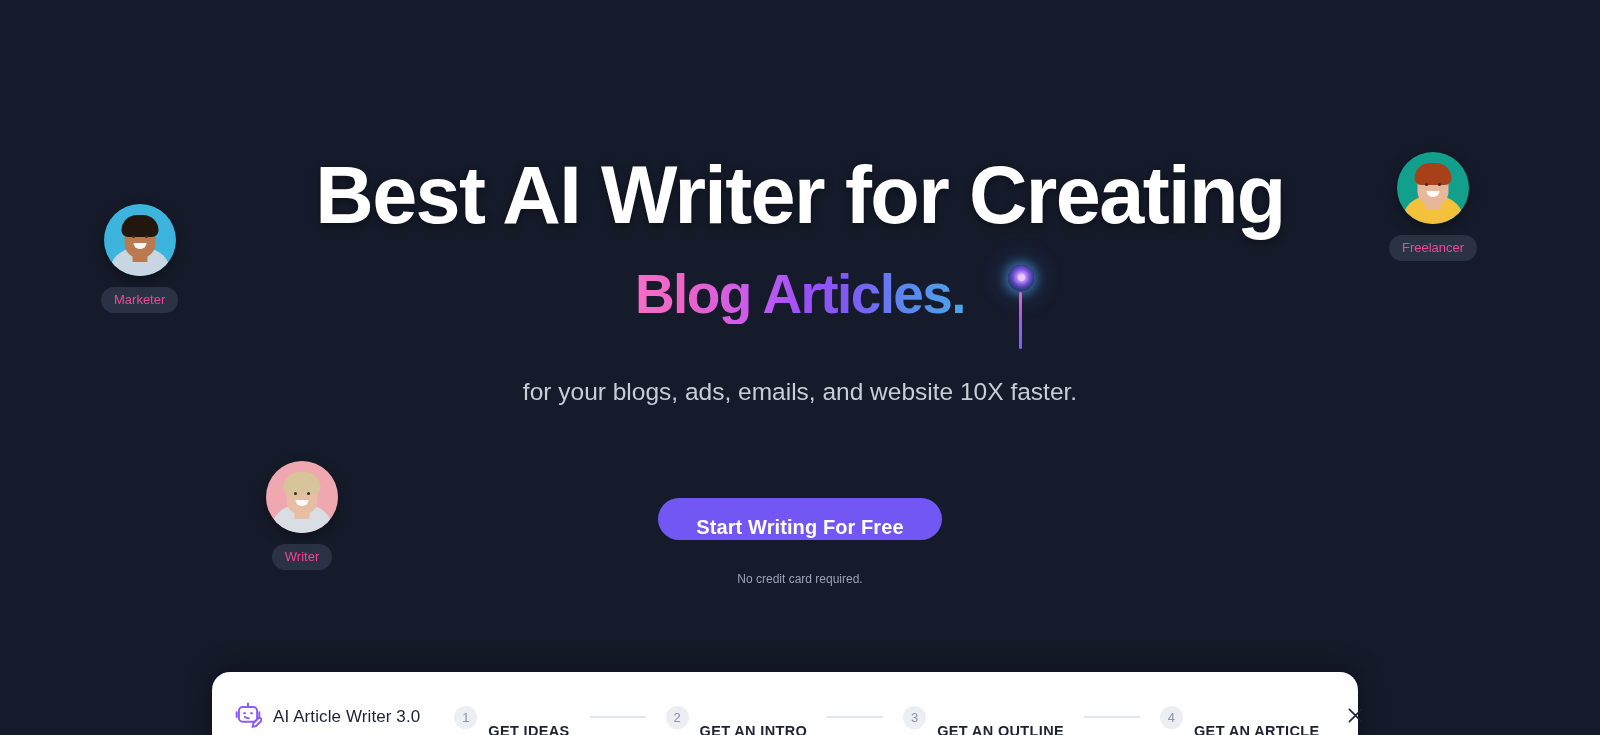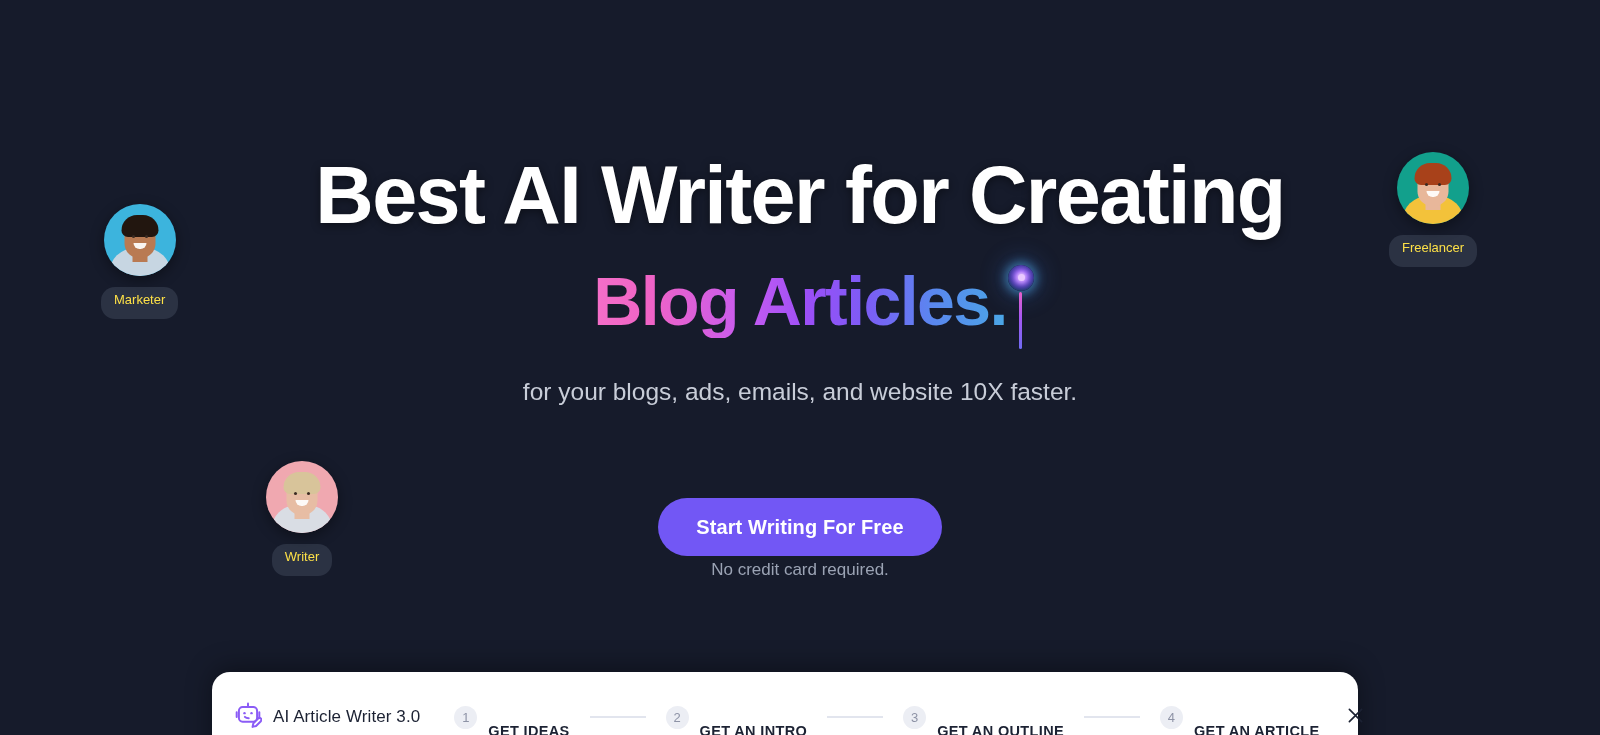--- a/index.html
+++ b/index.html
@@ -20,21 +20,21 @@
     color:#ffffff; letter-spacing:-1.6px;
     text-shadow:0 2px 10px rgba(0,0,0,.45);
   }
 
   .headline2-wrap {
     position:absolute; left:0; top:265px; width:1600px;
     height:92px;
   }
   .headline2 {
     display:inline-block;
-    font-size:68px; font-weight:bold; line-height:1.08;
+    font-size:55px; font-weight:bold; line-height:1.08;
     letter-spacing:-1.6px;
     background:linear-gradient(90deg,#f56fc8 0%,#ef63c6 14%,#c45bf2 38%,#9b4ff7 52%,#7c5cf5 66%,#5a87ef 82%,#4aa7e6 100%);
     -webkit-background-clip:text; background-clip:text;
     -webkit-text-fill-color:transparent; color:transparent;
   }
 
   
   .cursor-marker { position:absolute; left:1008px; top:265px; width:28px; height:85px; }
   .cursor-glow {
     position:absolute; left:0; top:0; width:26px; height:26px; border-radius:50%;
@@ -50,40 +50,40 @@
     background:linear-gradient(180deg,#e95fc9 0%,#a658f2 45%,#6f6bf2 100%);
   }
 
   .subhead {
     position:absolute; left:0; top:375px; width:1600px;
     font-size:24.5px; line-height:33px; color:#c8cdd8; font-weight:400;
   }
 
   .cta-wrap { position:absolute; left:0; top:498px; width:1600px; }
   .cta {
-    display:inline-block; padding:0 38px; height:58px; line-height:58px;
+    display:inline-block; padding:0 38px; height:42px; line-height:58px;
     border-radius:29px; background:#7257f5; color:#fff;
     font-size:20px; font-weight:bold; border:none; cursor:pointer;
     letter-spacing:.1px;
   }
   .nocard {
-    position:absolute; left:0; top:560px; width:1600px;
-    font-size:17px; color:#9ba3b4;
+    position:absolute; left:0; top:572px; width:1600px;
+    font-size:12px; color:#9ba3b4;
   }
 
   
   .persona { position:absolute; text-align:center; }
   .persona .av {
     width:72px; height:72px; border-radius:50%; overflow:hidden;
     margin:0 auto; position:relative;
     box-shadow:0 4px 14px rgba(0,0,0,.4);
   }
   .persona .tag {
-    display:inline-block; margin-top:11px; padding:5px 13px 12px;
-    background:#2b3243; color:#fde047; font-size:13px; border-radius:14px;
+    display:inline-block; margin-top:11px; padding:5px 13px 6px;
+    background:#2b3243; color:#ec4899; font-size:13px; border-radius:14px;
     white-space:nowrap;
   }
   
   .face { position:absolute; inset:0; }
   .f-bg { position:absolute; inset:0; }
   .f-body { position:absolute; left:50%; bottom:-6px; transform:translateX(-50%);
             width:62px; height:34px; border-radius:26px 26px 0 0; }
   .f-head { position:absolute; left:50%; top:17px; transform:translateX(-50%);
             width:31px; height:37px; border-radius:16px 16px 15px 15px; }
   .f-hair { position:absolute; left:50%; top:11px; transform:translateX(-50%);

